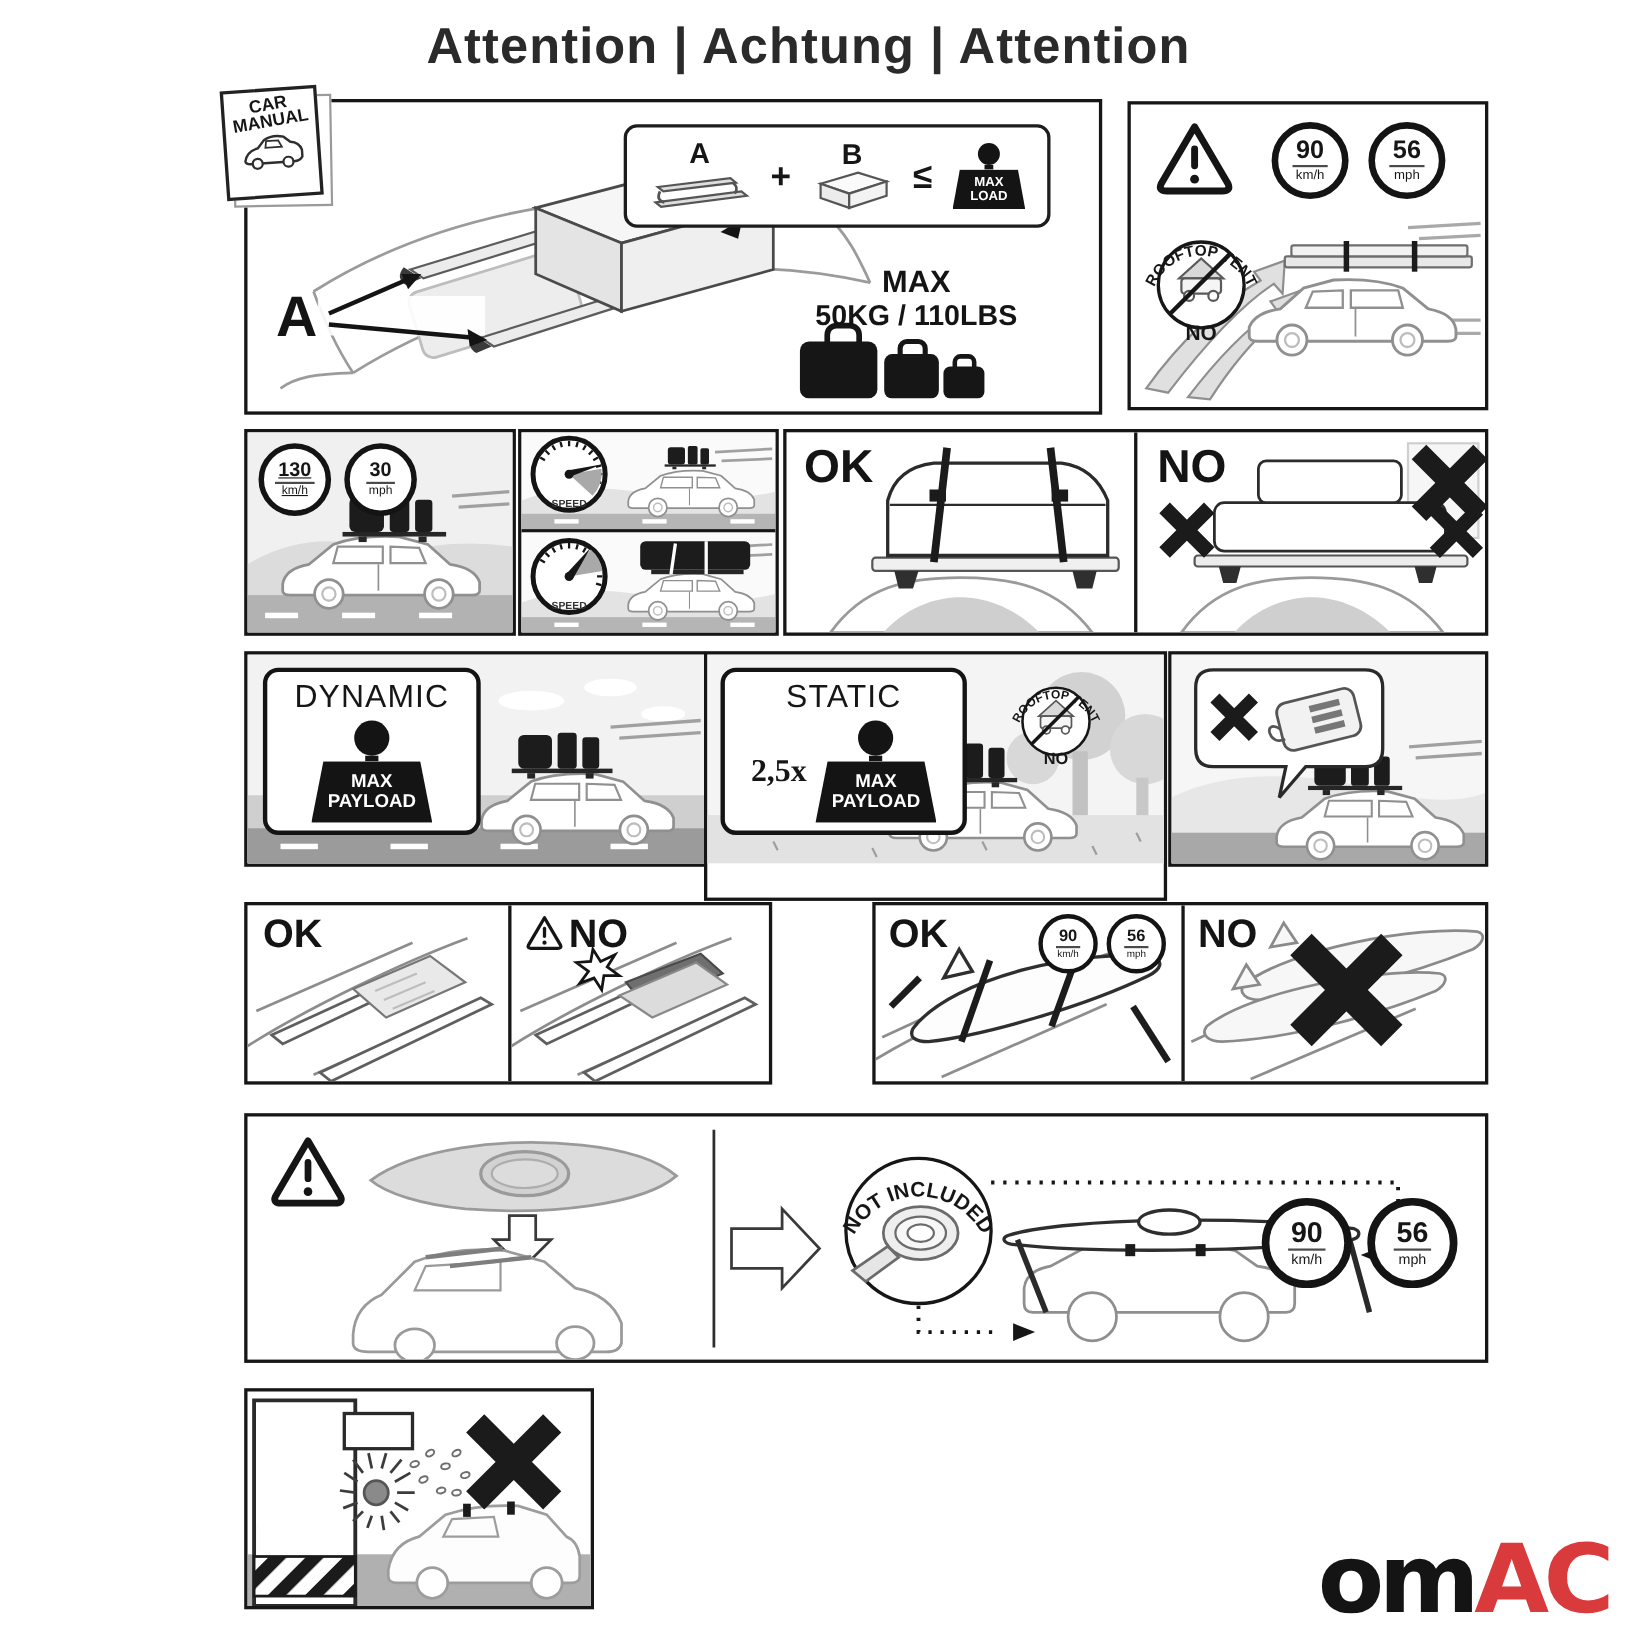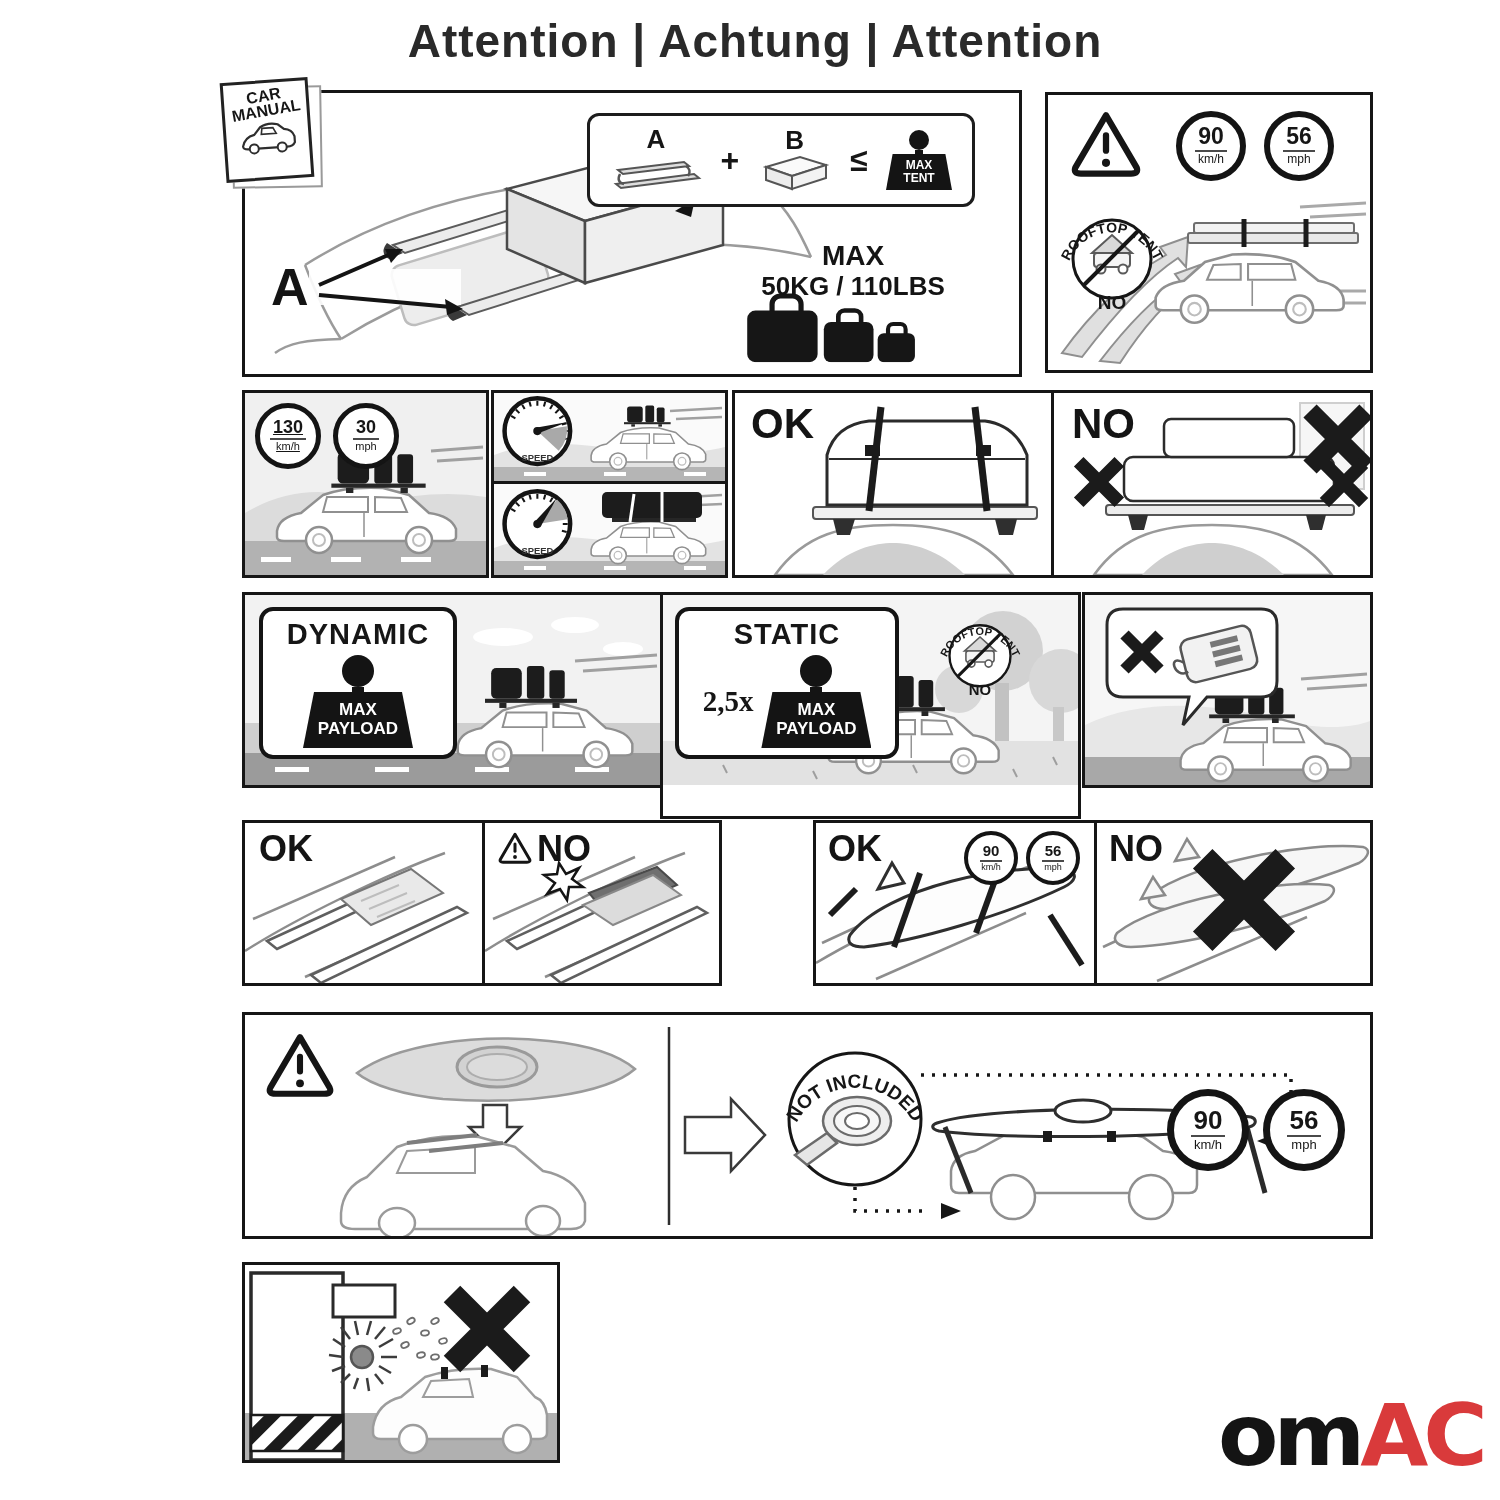--- a/index.html
+++ b/index.html
@@ -1,18 +1,18 @@
 <!DOCTYPE html>
 <html><head>
 <meta charset="utf-8">
 <style>
   html,body{margin:0;padding:0;}
   body{width:1500px;height:1500px;position:relative;background:#ffffff;
        font-family:"Liberation Sans",sans-serif;color:#161616;}
-  .page{position:absolute;inset:0;overflow:hidden;background:#fff;margin-left:20px;}
+  .page{position:absolute;inset:0;overflow:hidden;background:#fff;}
   .title{position:absolute;left:190px;top:14px;width:1090px;text-align:center;
          font-size:46px;font-weight:700;color:#2a2a2a;letter-spacing:1px;}
   .panel{position:absolute;background:#fff;border:3px solid #161616;box-sizing:border-box;overflow:hidden;}
   .art{position:absolute;left:0;top:0;}
   .panel-label{position:absolute;font-weight:700;color:#141414;line-height:1;}
   .vdiv{position:absolute;top:0;bottom:0;width:3px;background:#161616;}
   .hdiv{position:absolute;left:0;right:0;height:3px;background:#161616;}
 
   
   .sb{position:absolute;background:#fff;border-radius:50%;display:flex;flex-direction:column;
@@ -33,21 +33,21 @@
            clip-path:polygon(10% 0,90% 0,100% 100%,0% 100%);}
   .wi-sm .wi-head{width:20px;height:20px;}.wi-sm .wi-neck{width:8px;height:4px;}
   .wi-sm .wi-body{width:66px;height:36px;font-size:12px;}
   .wi-lg .wi-head{width:32px;height:32px;}.wi-lg .wi-neck{width:12px;height:5px;}
   .wi-lg .wi-body{width:110px;height:56px;font-size:17px;}
 
   
   .payload-sign{position:absolute;background:#fff;border:4px solid #141414;border-radius:14px;
                 display:flex;flex-direction:column;align-items:center;justify-content:center;
                 box-sizing:border-box;z-index:3;padding:4px 6px;}
-  .ps-title{font-weight:700;font-size:29px;letter-spacing:1px;}
+  .ps-title{font-weight:400;font-size:29px;letter-spacing:1px;}
   .ps-row{display:flex;align-items:center;gap:8px;margin-top:4px;}
   .ps-factor{font-weight:700;font-size:29px;font-family:Liberation Serif, serif;}
 
   
   .inset{position:absolute;border:3px solid #1d1d1d;border-radius:12px;display:flex;align-items:center;
          justify-content:space-between;padding:6px 20px;box-sizing:border-box;background:#fff;z-index:2;}
   .inset-col{display:flex;flex-direction:column;align-items:center;}
   .inset-letter{font-weight:700;font-size:26px;line-height:1;}
   .inset-op{font-weight:700;font-size:32px;}
 
@@ -216,21 +216,21 @@
           <path d="M8,14 L34,23 L34,36 L8,27 Z" fill="#ececec" stroke="#555" stroke-width="2"></path>
           <path d="M34,23 L68,12 L68,25 L34,36 Z" fill="#f3f3f3" stroke="#555" stroke-width="2"></path>
         </svg>
       </div>
       <span class="inset-op">≤</span>
       <div class="weight-icon wi-sm">
         <div class="wi-head"></div>
           <div class="wi-neck"></div>
         <div class="wi-body">
           <div>MAX</div>
-          <div>TENT</div>
+          <div>LOAD</div>
         </div>
       </div>
     </div>
     <div class="max-note" style="left:468px;top:148px;width:280px;">
       <div class="l1">MAX</div>
       <div class="l2">50KG / 110LBS</div>
     </div>
     <svg style="position:absolute;left:496px;top:194px;" width="176" height="76" viewBox="0 0 170 72">
       <use href="#suitcases"></use>
     </svg>

